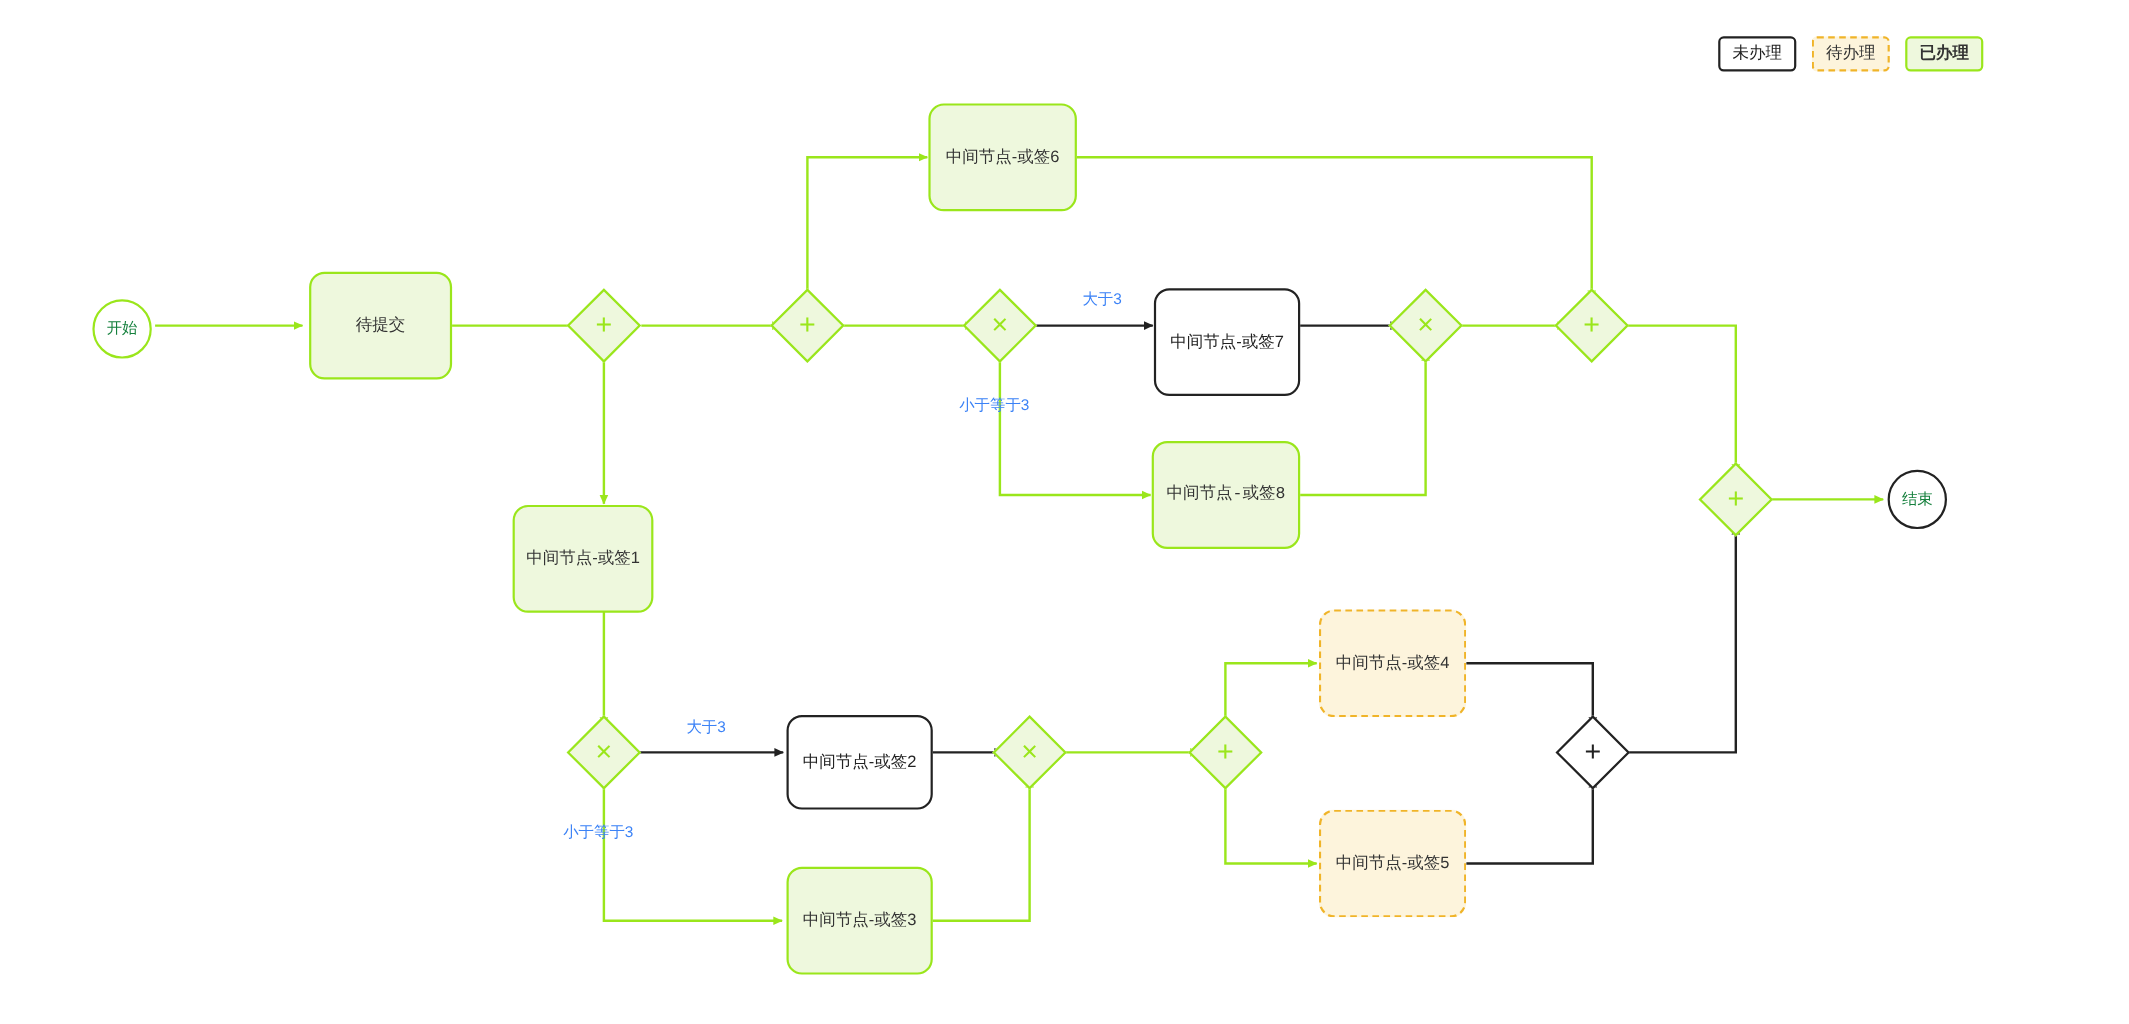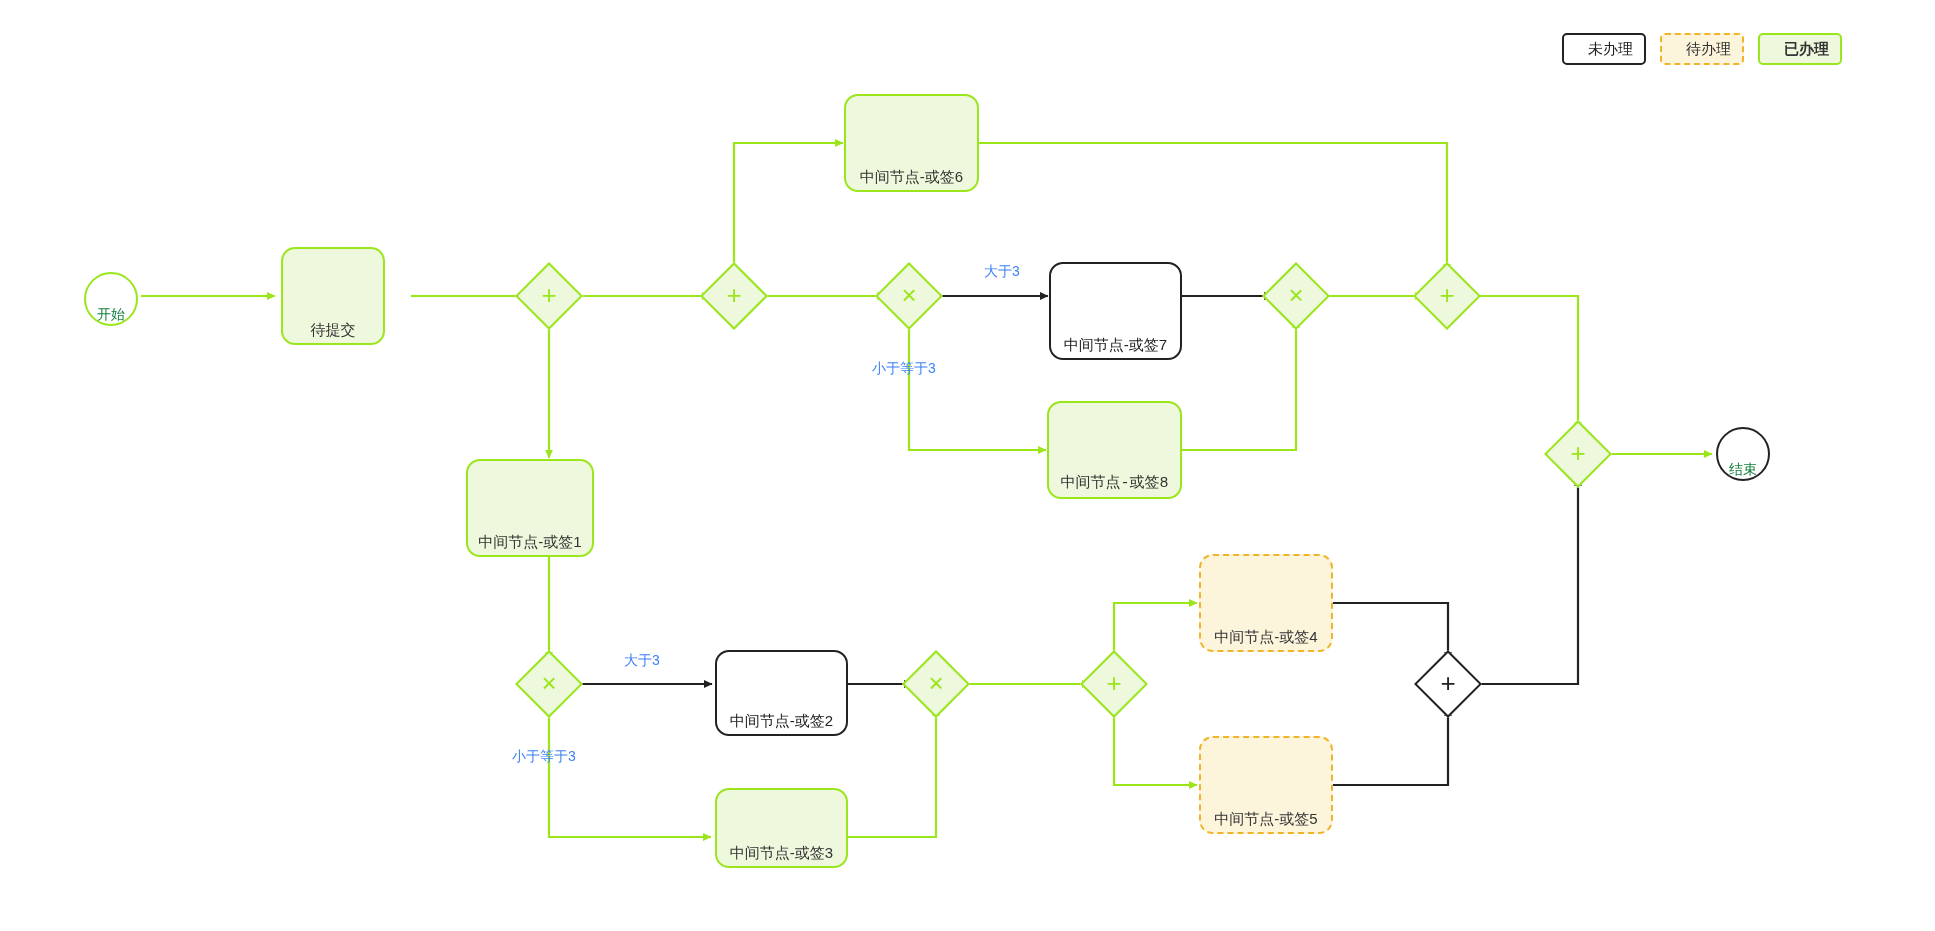--- a/index.html
+++ b/index.html
@@ -8,35 +8,35 @@
     width:1935px;height:931px;overflow:hidden;
     font-family:"Liberation Sans","DejaVu Sans",sans-serif;
     -webkit-font-smoothing:antialiased;
   }
   #canvas{position:relative;width:1935px;height:931px;background:#fff;}
 
   
   .legend{position:absolute;display:flex;align-items:center;gap:14px;}
   .legend-item{
     font-size:15px;line-height:1;
-    padding:6px 11px 7px 24px;
+    padding:6px 11px 7px 11px;
     border-radius:5px;white-space:nowrap;
     color:#222;
   }
   .legend-item.todo{border:2px solid #222222;background:#ffffff;}
   .legend-item.pending{border:2px dashed #f0b429;background:#fdf4dc;color:#333;}
   .legend-item.done{border:2px solid #9ae61b;background:#eef8dd;color:#333;font-weight:bold;}
 
   
   svg#edges{position:absolute;left:0;top:0;width:1935px;height:931px;overflow:visible;}
   .e-green{stroke:#9ae61b;stroke-width:2.2;fill:none;}
   .e-black{stroke:#222222;stroke-width:2.2;fill:none;}
 
   
-  .node{position:absolute;box-sizing:border-box;display:flex;align-items:flex-end;justify-content:center;text-align:center;}
+  .node{position:absolute;box-sizing:border-box;display:flex;align-items:center;justify-content:center;text-align:center;}
 
   .task{
     border-radius:14px;font-size:15px;line-height:1.3;color:#333;
     padding:4px 6px;
   }
   .task.done{border:2.2px solid #9ae61b;background:#eef8dd;}
   .task.todo{border:2.2px solid #222222;background:#ffffff;color:#222;margin-top:15px;}
   .task.pending{border:2.2px dashed #f0b429;background:#fdf4dc;color:#333;}
 
   .event{border-radius:50%;font-size:14px;color:#15803d;}
@@ -140,21 +140,21 @@
 
   <div class="elabel" style="left:984px;top:263px;">大于3</div>
   <div class="elabel" style="left:872px;top:360px;">小于等于3</div>
   <div class="elabel" style="left:624px;top:652px;">大于3</div>
   <div class="elabel" style="left:512px;top:748px;">小于等于3</div>
 
   <div class="node event done" style="left:84px;top:272px;width:54px;height:54px;">
     <span>开始</span>
   </div>
 
-  <div class="node task done" style="left:281px;top:247px;width:104px;height:98px;">
+  <div class="node task done" style="left:281px;top:247px;width:130px;height:98px;">
     <span>待提交</span>
   </div>
 
   <div class="gw done" style="left:525px;top:272px;width:48px;height:48px;">
     <div class="dia"></div>
     <div class="sym">
         <span>+</span>
       </div>
   </div>
 
@@ -217,21 +217,21 @@
     <div class="dia"></div>
     <div class="sym">
         <span>×</span>
       </div>
   </div>
 
   <div class="node task todo" style="left:715px;top:635px;width:133px;height:86px;">
     <span>中间节点-或签2</span>
   </div>
 
-  <div class="node task done" style="left:715px;top:788px;width:133px;height:80px;">
+  <div class="node task done" style="left:715px;top:788px;width:133px;height:98px;">
     <span>中间节点-或签3</span>
   </div>
 
   <div class="gw done" style="left:912px;top:660px;width:48px;height:48px;">
     <div class="dia"></div>
     <div class="sym">
         <span>×</span>
       </div>
   </div>
 

